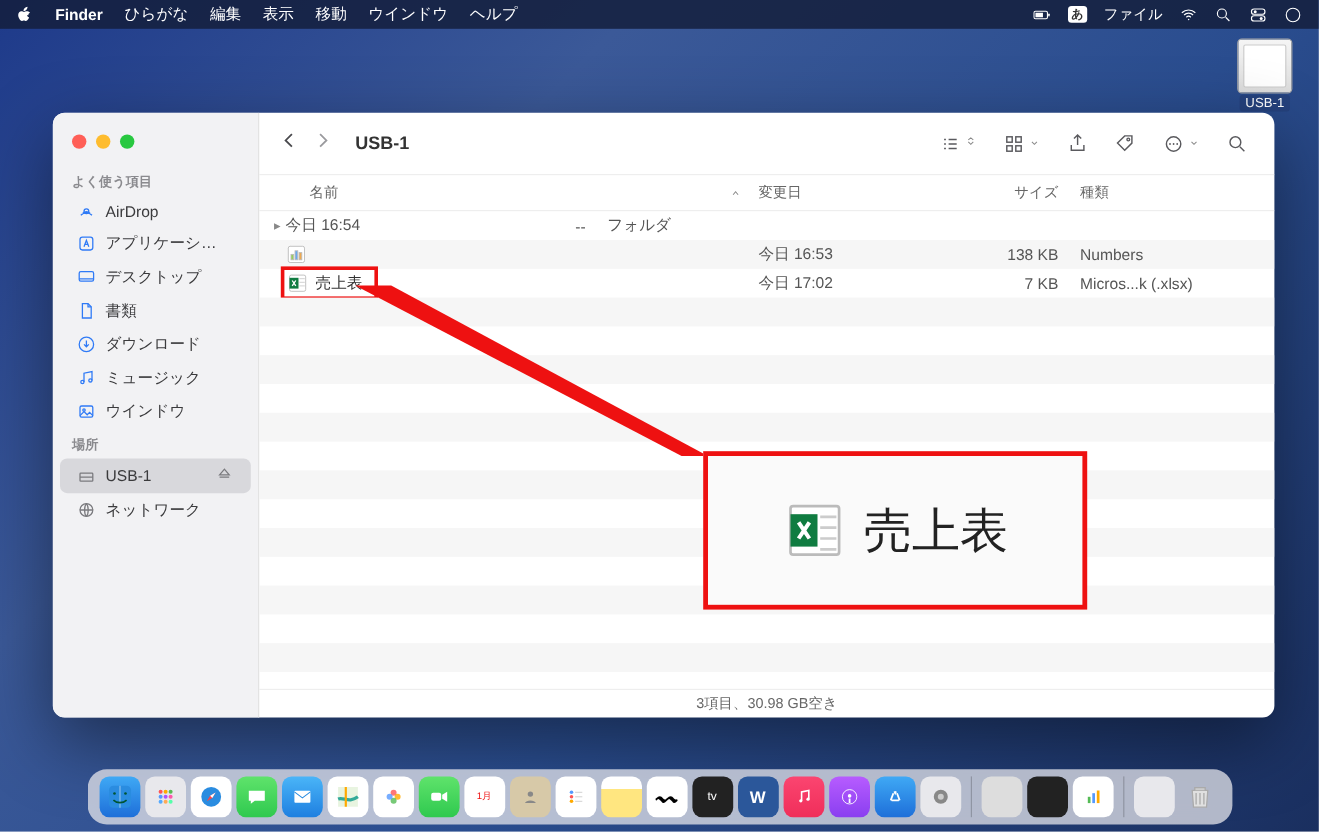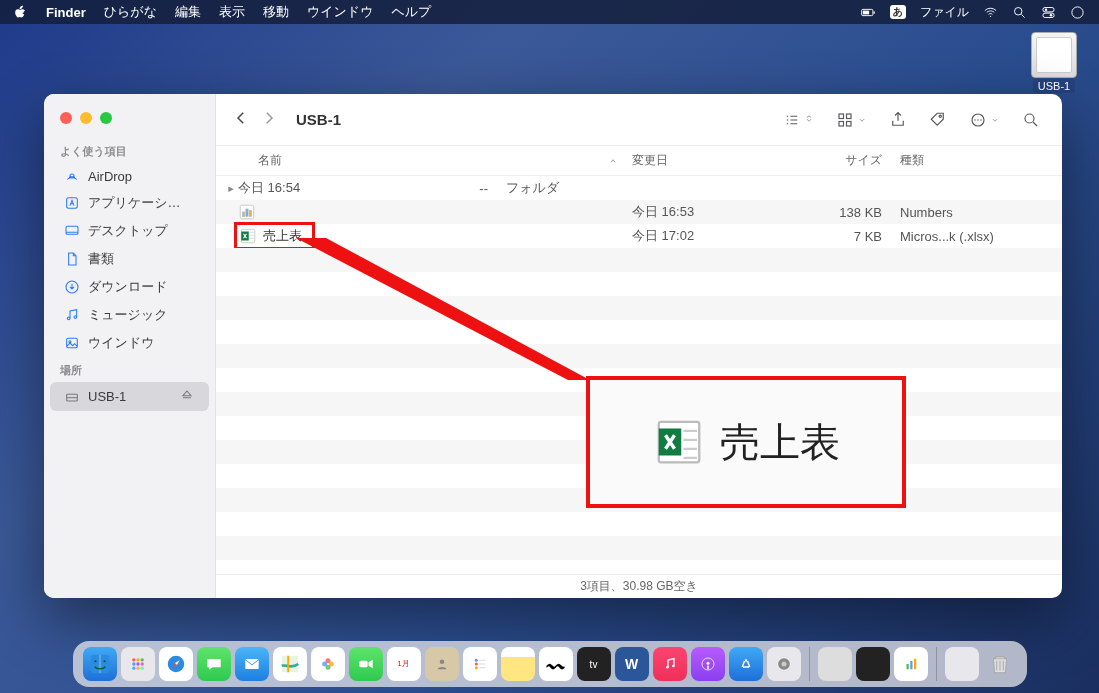--- a/index.html
+++ b/index.html
@@ -206,20 +206,27 @@
     <div class="side-item selected">
         <svg class="gray" viewBox="0 0 24 24">
           <rect x="4" y="8" width="16" height="10" rx="1"></rect>
           <path d="M4 13h16"></path>
         </svg>
         <span>USB-1</span>
         <span class="eject"><svg class="gray" viewBox="0 0 24 24" width="14" height="14">
             <path d="M6 13l6-7 6 7zM6 16h12"></path>
           </svg></span>
       </div>
+    <div class="side-item">
+        <svg class="gray" viewBox="0 0 24 24">
+          <circle cx="12" cy="12" r="8"></circle>
+          <path d="M4 12h16M12 4c3 3 3 13 0 16M12 4c-3 3-3 13 0 16"></path>
+        </svg>
+        <span>ネットワーク</span>
+      </div>
 
   </div>
 
   <div class="main">
     <div class="toolbar">
       <span class="nav-btn active"><svg viewBox="0 0 24 24">
             <path d="M15 5l-7 7 7 7"></path>
           </svg></span>
       <span class="nav-btn"><svg viewBox="0 0 24 24">
             <path d="M9 5l7 7-7 7"></path>

